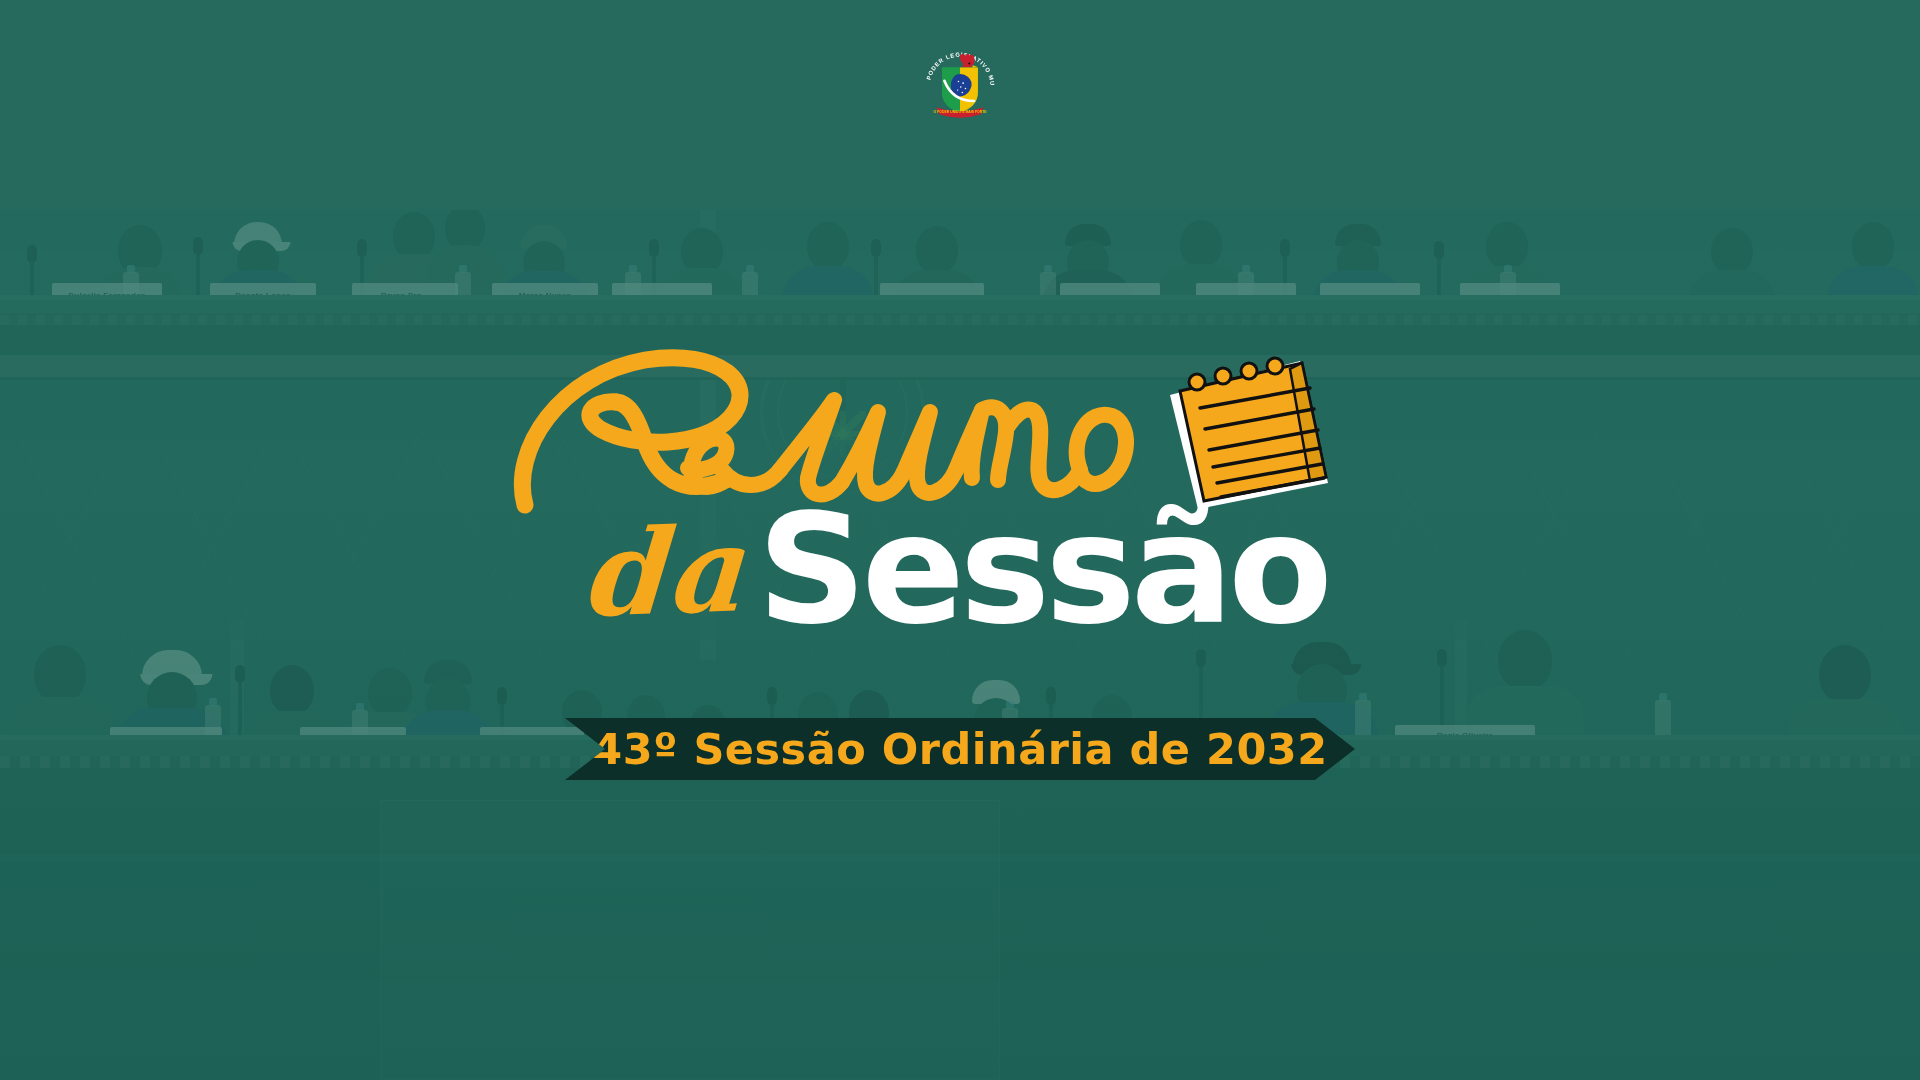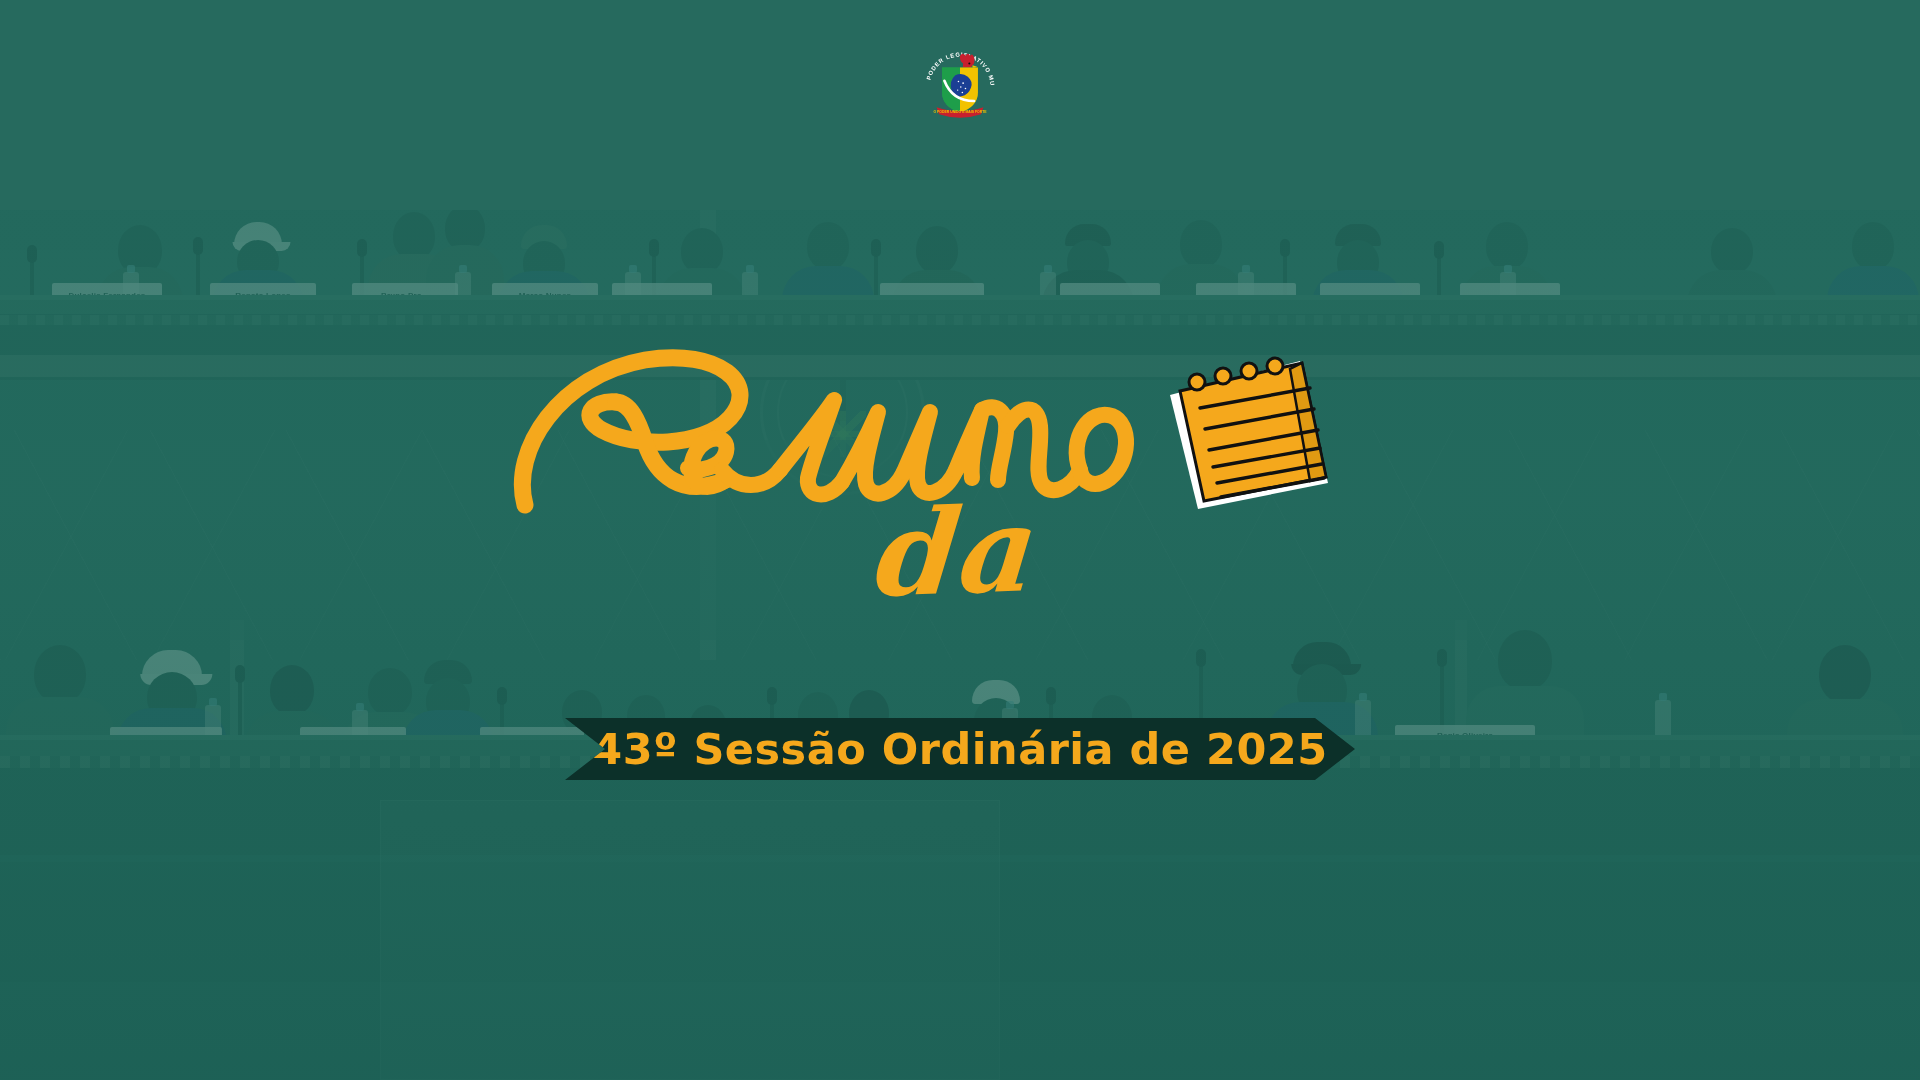--- a/index.html
+++ b/index.html
@@ -551,20 +551,21 @@
           <line x1="59" y1="95" x2="168" y2="75"></line>
           <line x1="63" y1="112" x2="170" y2="93"></line>
           <line x1="67" y1="128" x2="172" y2="109"></line>
           <line x1="71" y1="142" x2="174" y2="123"></line>
         </g>
       </svg>
     </div>
 
     <div id="row-two">
       <div id="word-da">da</div>
+      <div id="word-sessao">Sessão</div>
     </div>
 
     <div id="ribbon">
-      <span id="ribbon-text">43º Sessão Ordinária de 2025</span>
+      <span id="ribbon-text">43º Sessão Ordinária de 2032</span>
     </div>
   </div>
 
 </div>
 
 </body></html>

